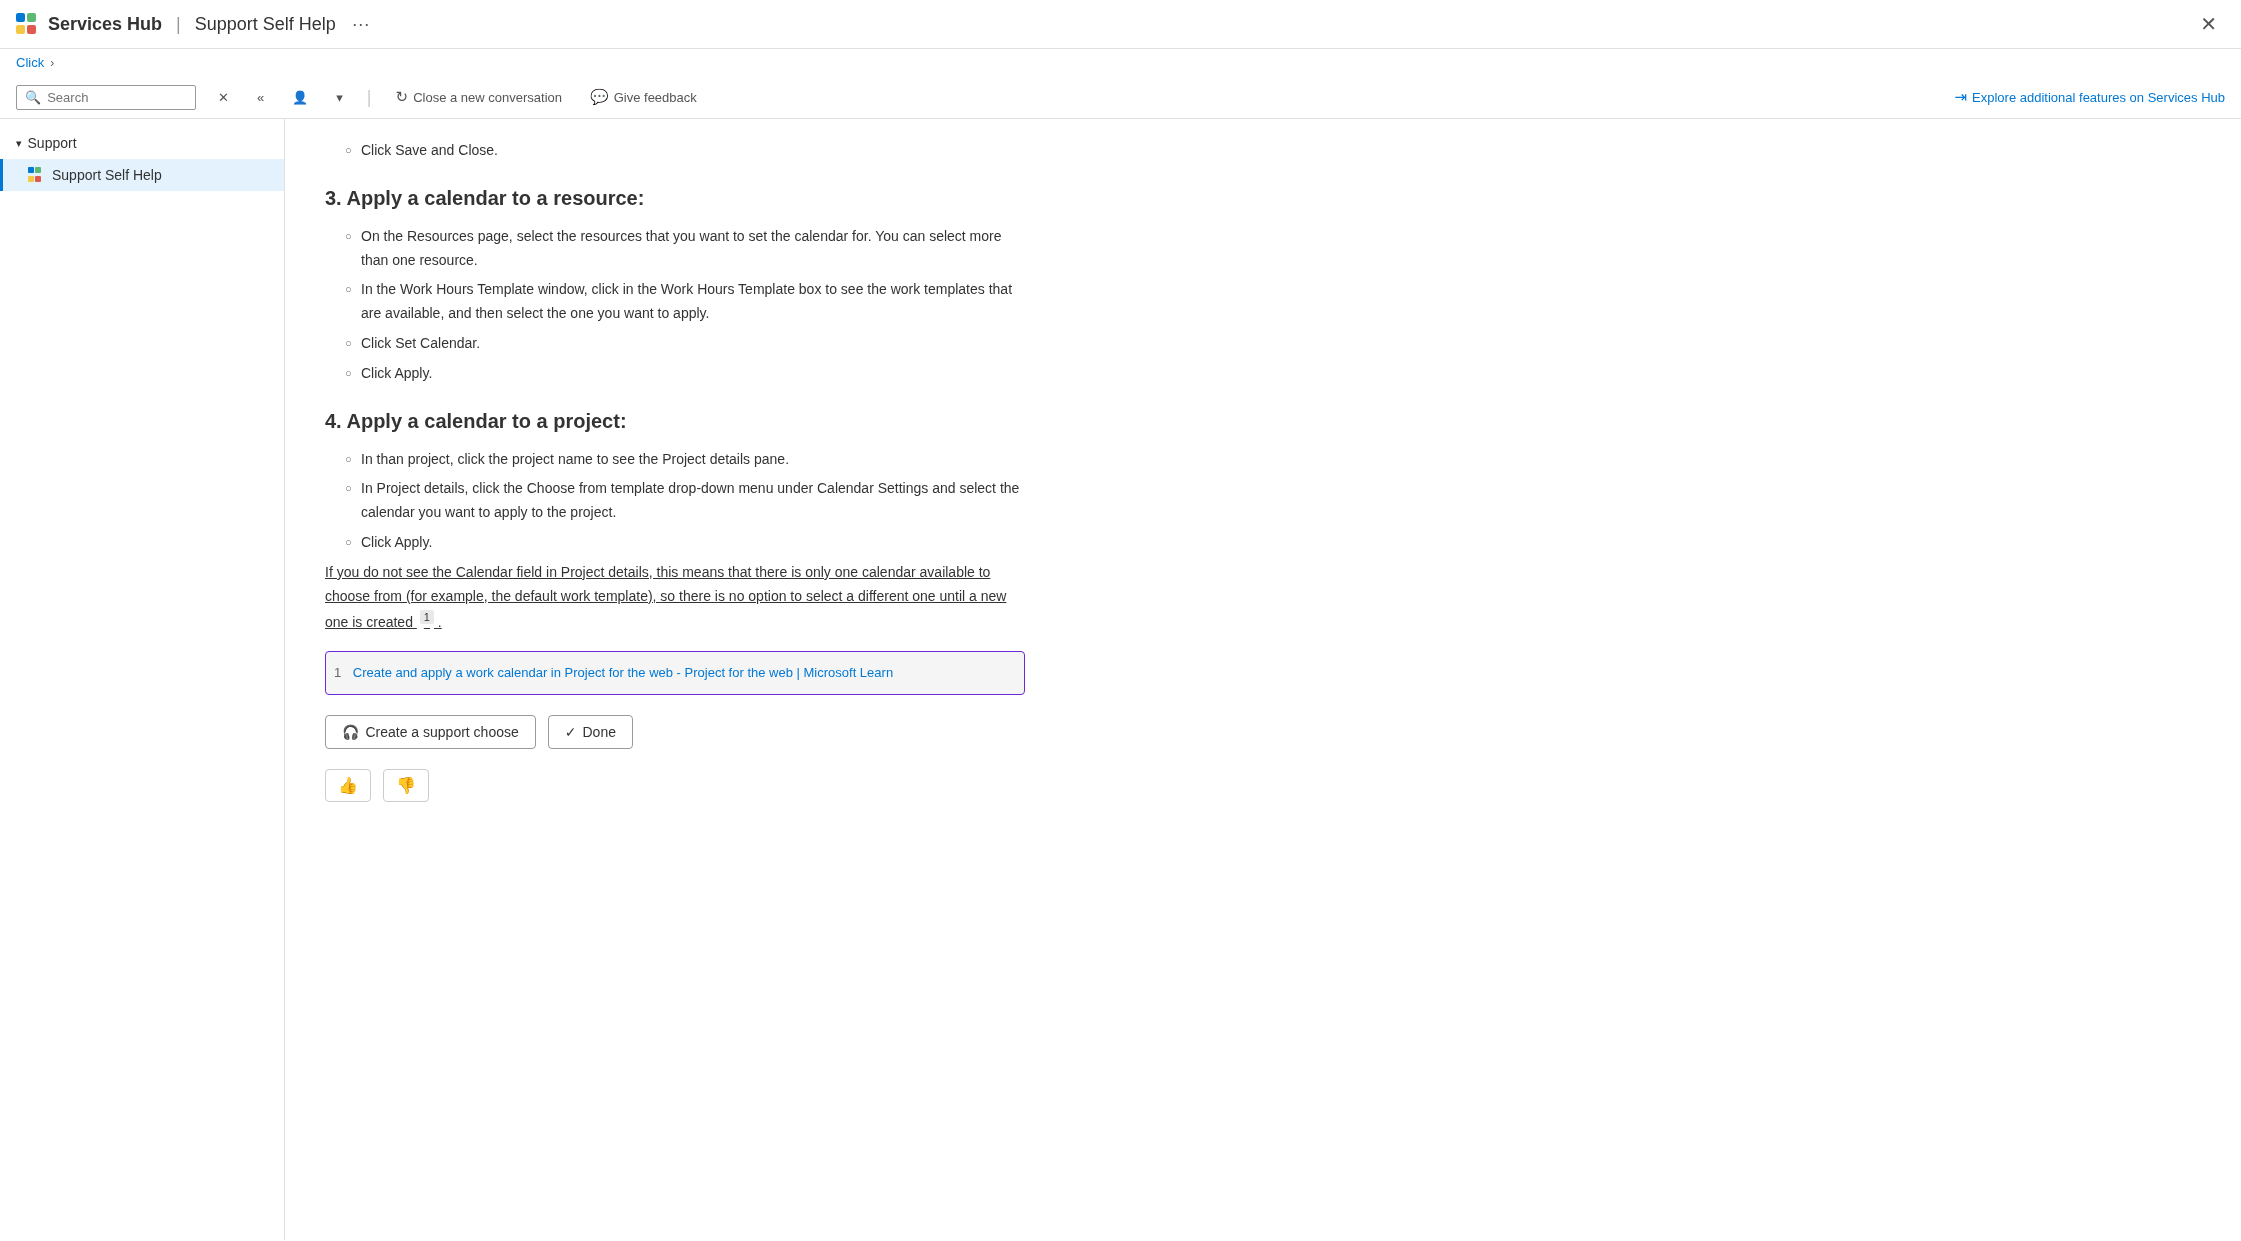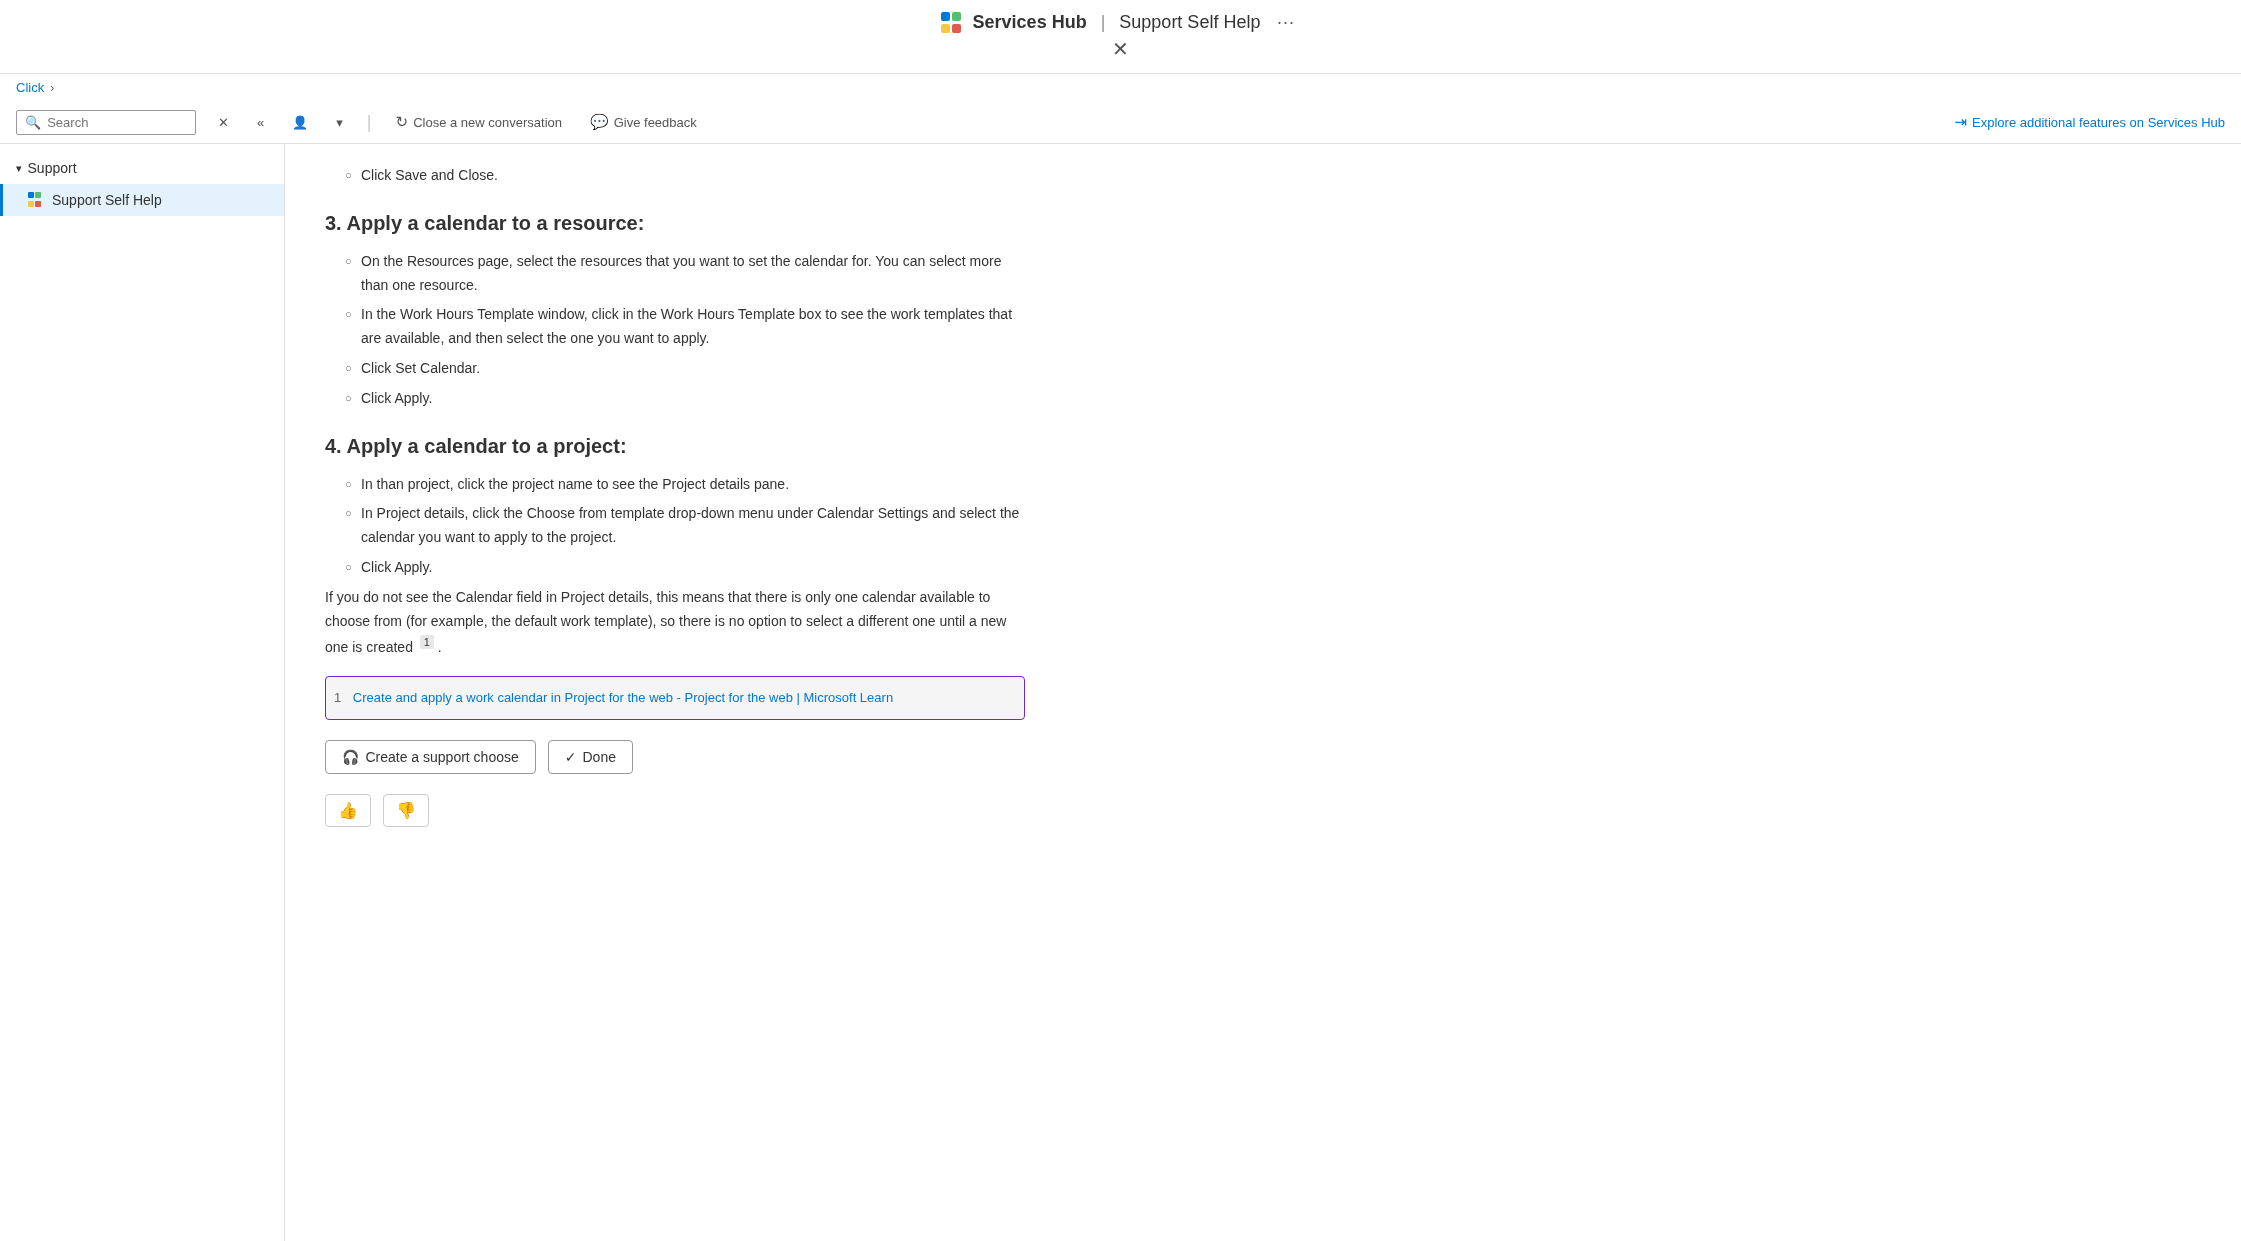--- a/index.html
+++ b/index.html
@@ -3,21 +3,20 @@
   <meta charset="utf-8">
   <style>
     * { box-sizing: border-box; margin: 0; padding: 0; }
     body { font-family: 'Segoe UI', Arial, sans-serif; font-size: 14px; color: #333; background: #fff; overflow: hidden; }
 
     
     .title-bar {
       display: flex; align-items: center; padding: 10px 16px;
       border-bottom: 1px solid #e0e0e0; background: #fff;
       justify-content: space-between;
-      flex-direction: column;
     }
     .title-bar-left { display: flex; align-items: center; gap: 10px; }
     .app-logo { display: flex; gap: 2px; flex-wrap: wrap; width: 22px; height: 22px; }
     .logo-dot { width: 9px; height: 9px; border-radius: 2px; }
     .logo-dot.blue { background: #0078d4; }
     .logo-dot.green { background: #5bb974; }
     .logo-dot.yellow { background: #f4c842; }
     .logo-dot.red { background: #e05a4e; }
     .app-title { font-size: 18px; font-weight: 600; color: #333; }
     .title-separator { color: #999; font-size: 18px; margin: 0 4px; }
@@ -63,21 +62,21 @@
 
     
     .content-area { flex: 1; overflow-y: auto; padding: 20px 40px; position: relative; }
 
     
     .article { max-width: 700px; font-size: 14px; line-height: 1.7; color: #333; }
     .article h3 { font-size: 20px; font-weight: 600; margin: 18px 0 10px; }
     .article ul { list-style: none; padding-left: 20px; }
     .article ul li { margin-bottom: 6px; position: relative; padding-left: 16px; }
     .article ul li::before { content: '○'; position: absolute; left: 0; color: #666; font-size: 11px; top: 2px; }
-    .article p { margin-bottom: 10px; }
+    .article p { margin-bottom: 10px; text-decoration: underline; }
     .footnote-ref { font-size: 11px; vertical-align: super; background: #e8e8e8; padding: 1px 4px; border-radius: 2px; margin-left: 3px; cursor: pointer; }
 
     
     .footnote-box { background: #f5f5f5; border: 1px solid #6d28d9; border-radius: 4px; padding: 10px 8px; margin: 16px 0; font-size: 13px; color: #444; }
     .footnote-num { color: #666; margin-right: 8px; }
     .footnote-link { color: #0078d4; text-decoration: none; }
 
     
     .action-buttons { display: flex; gap: 12px; margin: 20px 0; }
     .btn-support { display: flex; align-items: center; gap: 6px; border: 1px solid #999; background: #fff; padding: 8px 16px; border-radius: 4px; cursor: pointer; font-size: 14px; color: #333; }

